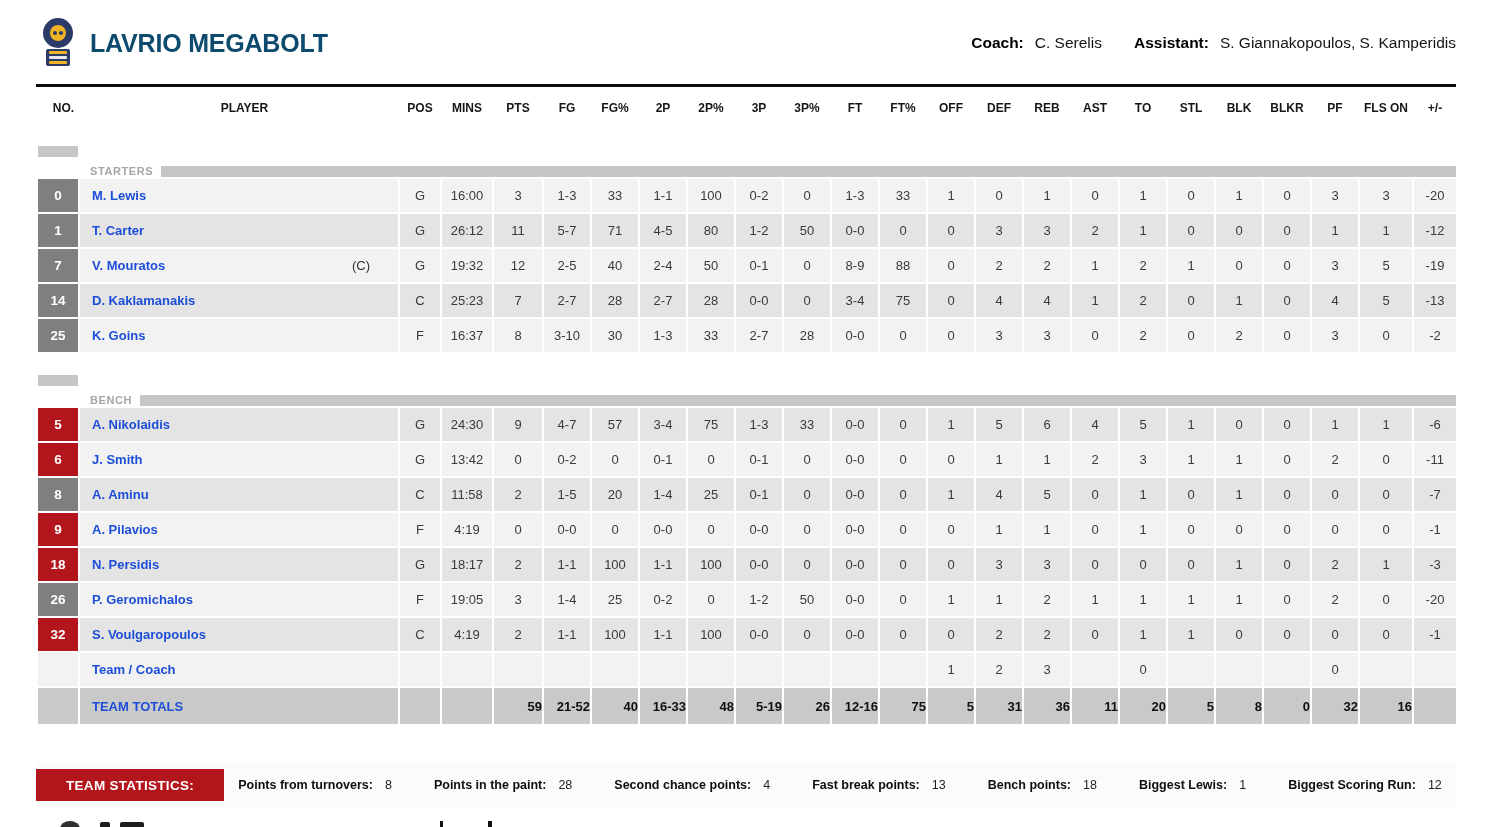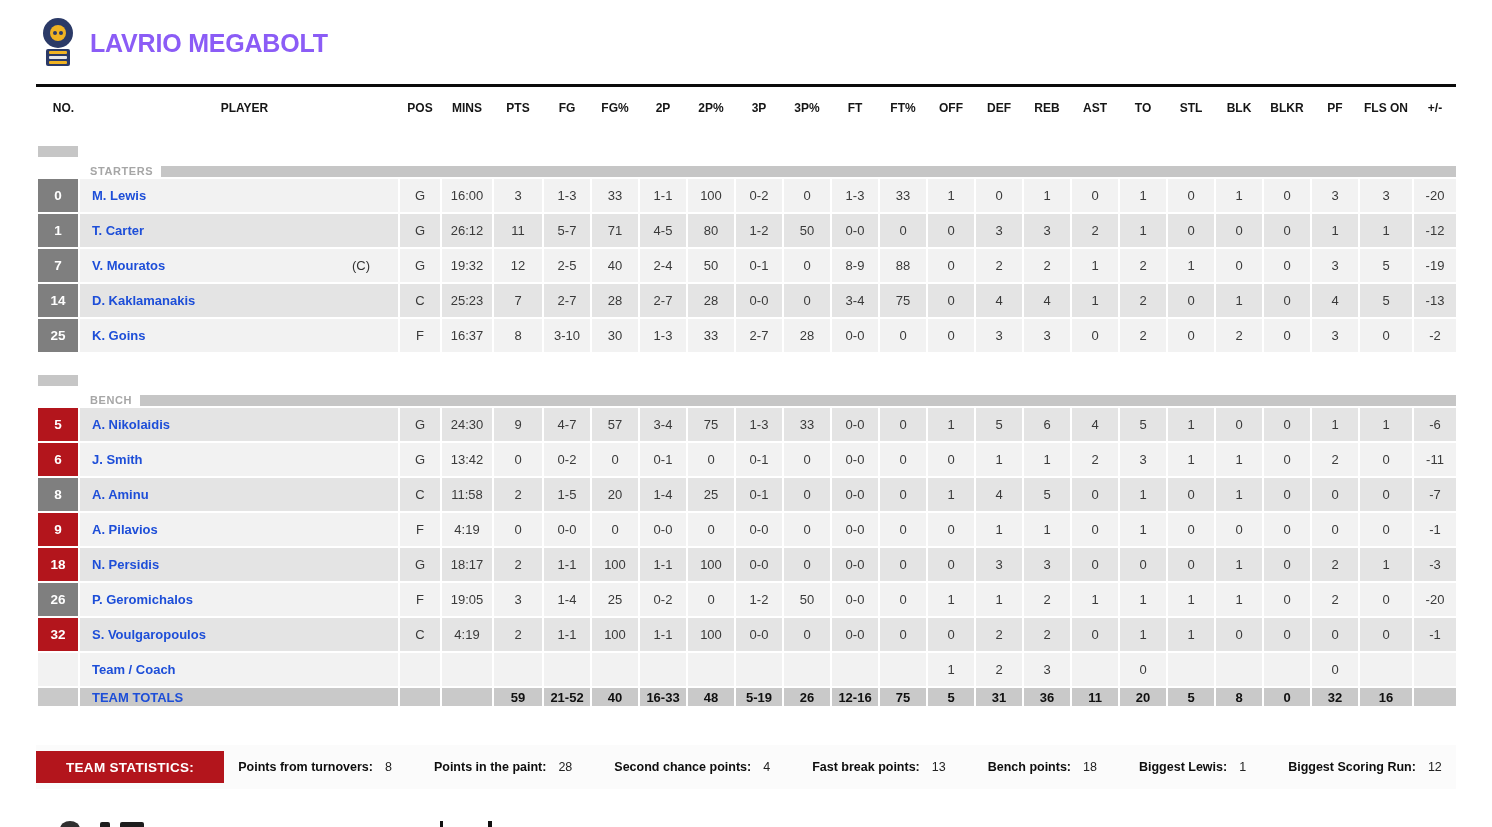--- a/index.html
+++ b/index.html
@@ -12,36 +12,36 @@
   .logo{width:32px;height:50px;margin:0 16px 0 6px;display:flex;flex-direction:column;align-items:center;}
   .logo-ball{width:30px;height:30px;border-radius:50%;background:var(--logo-navy,#2b3a67);
              display:flex;align-items:center;justify-content:center;}
   .logo-ball-inner{width:16px;height:16px;border-radius:50%;background:var(--logo-gold,#f0b323);
              display:flex;align-items:center;justify-content:center;gap:2px;}
   .logo-eye{width:4px;height:4px;border-radius:50%;background:var(--logo-navy,#2b3a67);}
   .logo-base{width:24px;height:17px;margin-top:1px;background:var(--logo-navy,#2b3a67);border-radius:2px;
              display:flex;flex-direction:column;justify-content:center;gap:2px;padding:2px 3px;box-sizing:border-box;}
   .logo-line{height:3px;background:var(--logo-gold,#f0b323);border-radius:1px;}
   .logo-line.w{background:#e8e8e8;}
-  .team-title{font-size:25px;font-weight:700;letter-spacing:-.2px;color:#8b5cf6;}
+  .team-title{font-size:25px;font-weight:700;letter-spacing:-.2px;color:#0c4a6e;}
   .coach-block{margin-left:auto;display:flex;align-items:baseline;font-size:15.5px;white-space:nowrap;}
   .coach-label{font-weight:700;color:#000;}
   .coach-value{font-weight:400;color:#141414;margin-left:11px;}
   .coach-gap{width:32px;}
 
   .top-rule{height:3px;background:#0b0b0b;}
 
   
   table.box{border-collapse:separate;border-spacing:2px;table-layout:fixed;width:1420px;margin-top:4px;}
   th{height:30px;padding:0;font-size:12px;font-weight:700;color:#161616;text-align:center;vertical-align:middle;}
   th.left{text-align:center;padding-left:11px;}
   td{height:33px;padding:0;font-size:13px;color:#3a3a3a;text-align:center;vertical-align:middle;}
   tr.light td{background:var(--row-light,#f2f2f2);}
   tr.dark td{background:var(--row-dark,#e4e4e4);}
-  tr.totals td{background:var(--totals-bg,#c9c9c9);font-weight:700;color:#101010;height:18px;}
+  tr.totals td{background:var(--totals-bg,#c9c9c9);font-weight:700;color:#101010;height:36px;text-align:right;}
   td.no-cell{padding:0;}
   .badge{width:100%;height:100%;display:flex;align-items:center;justify-content:center;
          color:#fff;font-weight:700;font-size:13.5px;}
   .badge.gray{background:var(--badge-gray,#7f7f7f);}
   .badge.red{background:var(--accent-red,#b3151c);}
   td.name-cell{text-align:left;}
   .name-wrap{display:flex;align-items:center;padding:0 14px 0 12px;}
   .name-wrap .nm{font-weight:700;color:#1d4ed8;}
   .captain{margin-left:auto;font-weight:400;color:#333;padding-right:14px;}
   tr.section td{background:#fff;height:18px;}
@@ -80,20 +80,27 @@
             <div class="logo-eye"></div>
         </div>
       </div>
       <div class="logo-base">
         <div class="logo-line"></div>
         <div class="logo-line w"></div>
         <div class="logo-line"></div>
       </div>
     </div>
     <div class="team-title">LAVRIO MEGABOLT</div>
+    <div class="coach-block">
+      <span class="coach-label">Coach:</span>
+      <span class="coach-value">C. Serelis</span>
+      <span class="coach-gap"></span>
+      <span class="coach-label">Assistant:</span>
+      <span class="coach-value">S. Giannakopoulos, S. Kamperidis</span>
+    </div>
   </div>
 
   <div class="top-rule"></div>
 
   <table class="box">
     <colgroup id="cols">
         <col style="width: 40px;">
         <col style="width: 318px;">
         <col style="width: 40px;">
         <col style="width: 50px;">

